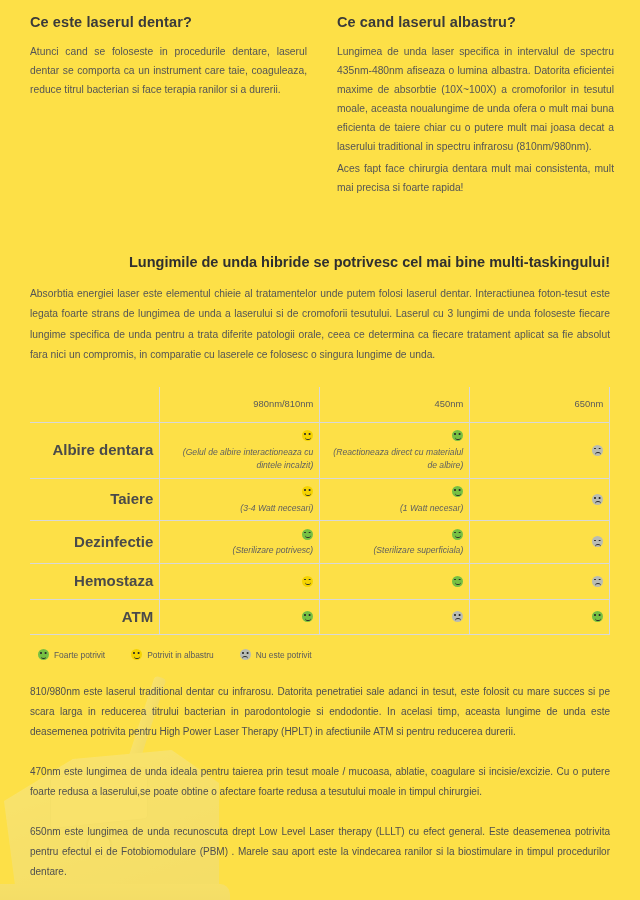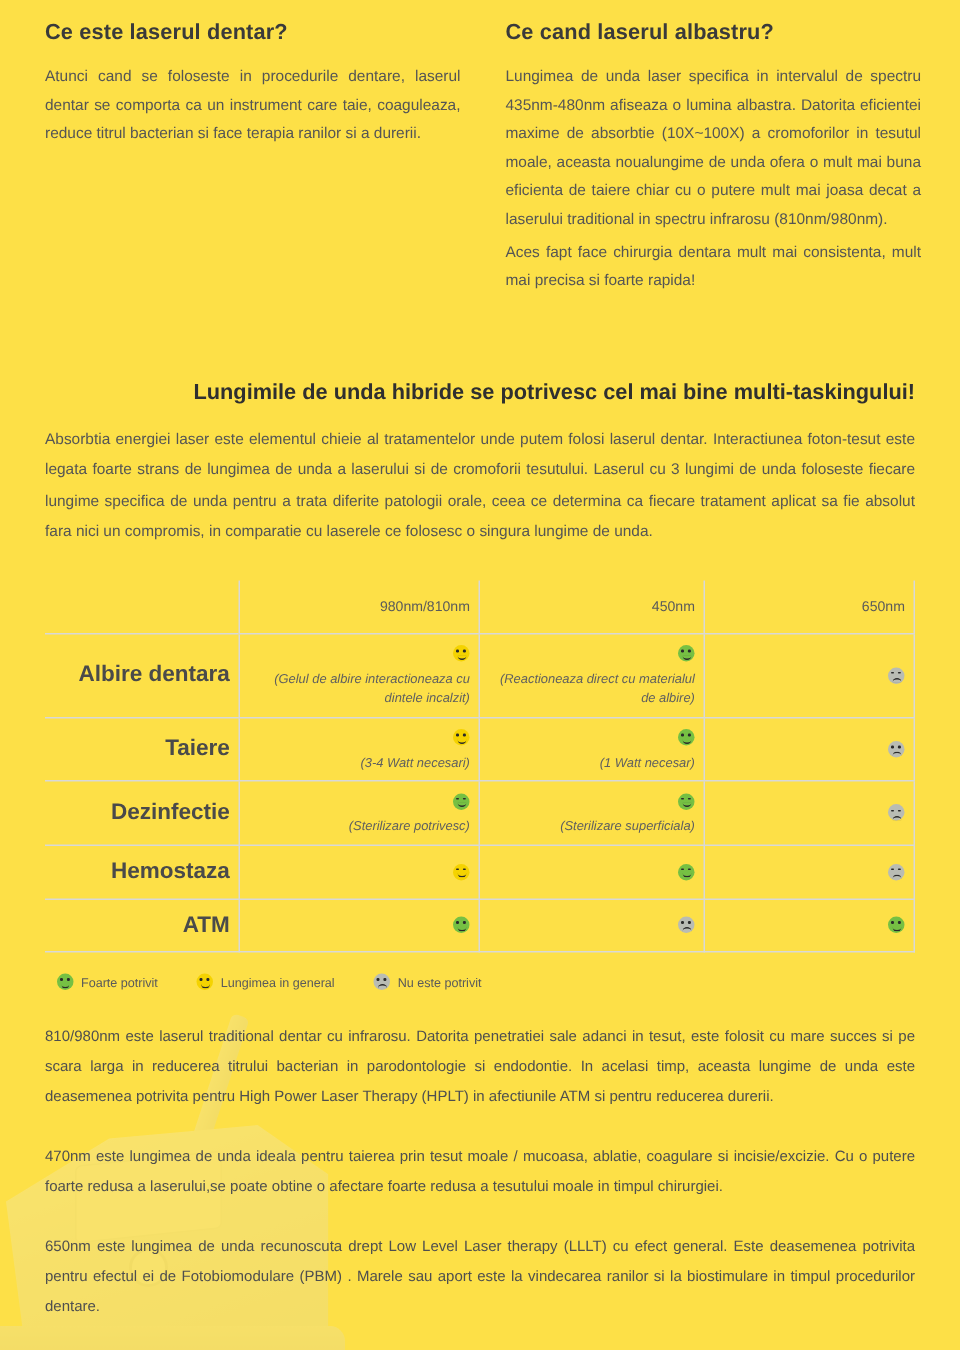--- a/index.html
+++ b/index.html
@@ -294,21 +294,21 @@
         </tbody>
     </table>
 
     <div class="legend" id="legend-row">
         <div class="item">
           <span class="face good"></span>
           <span>Foarte potrivit</span>
         </div>
         <div class="item">
           <span class="face mid"></span>
-          <span>Lungimea in general</span>
+          <span>Potrivit in albastru</span>
         </div>
         <div class="item">
           <span class="face bad"></span>
           <span>Nu este potrivit</span>
         </div>
       </div>
 
     <div class="bottom">
       <p>810/980nm este laserul traditional dentar cu infrarosu. Datorita penetratiei sale adanci in tesut, este folosit cu mare succes si pe scara larga in reducerea titrului bacterian in parodontologie si endodontie. In acelasi timp, aceasta lungime de unda este deasemenea potrivita pentru High Power Laser Therapy (HPLT) in afectiunile ATM si pentru reducerea durerii.</p>
       <p>470nm este lungimea de unda ideala pentru taierea prin tesut moale / mucoasa, ablatie, coagulare si incisie/excizie. Cu o putere foarte redusa a laserului,se poate obtine o afectare foarte redusa a tesutului moale in timpul chirurgiei.</p>

